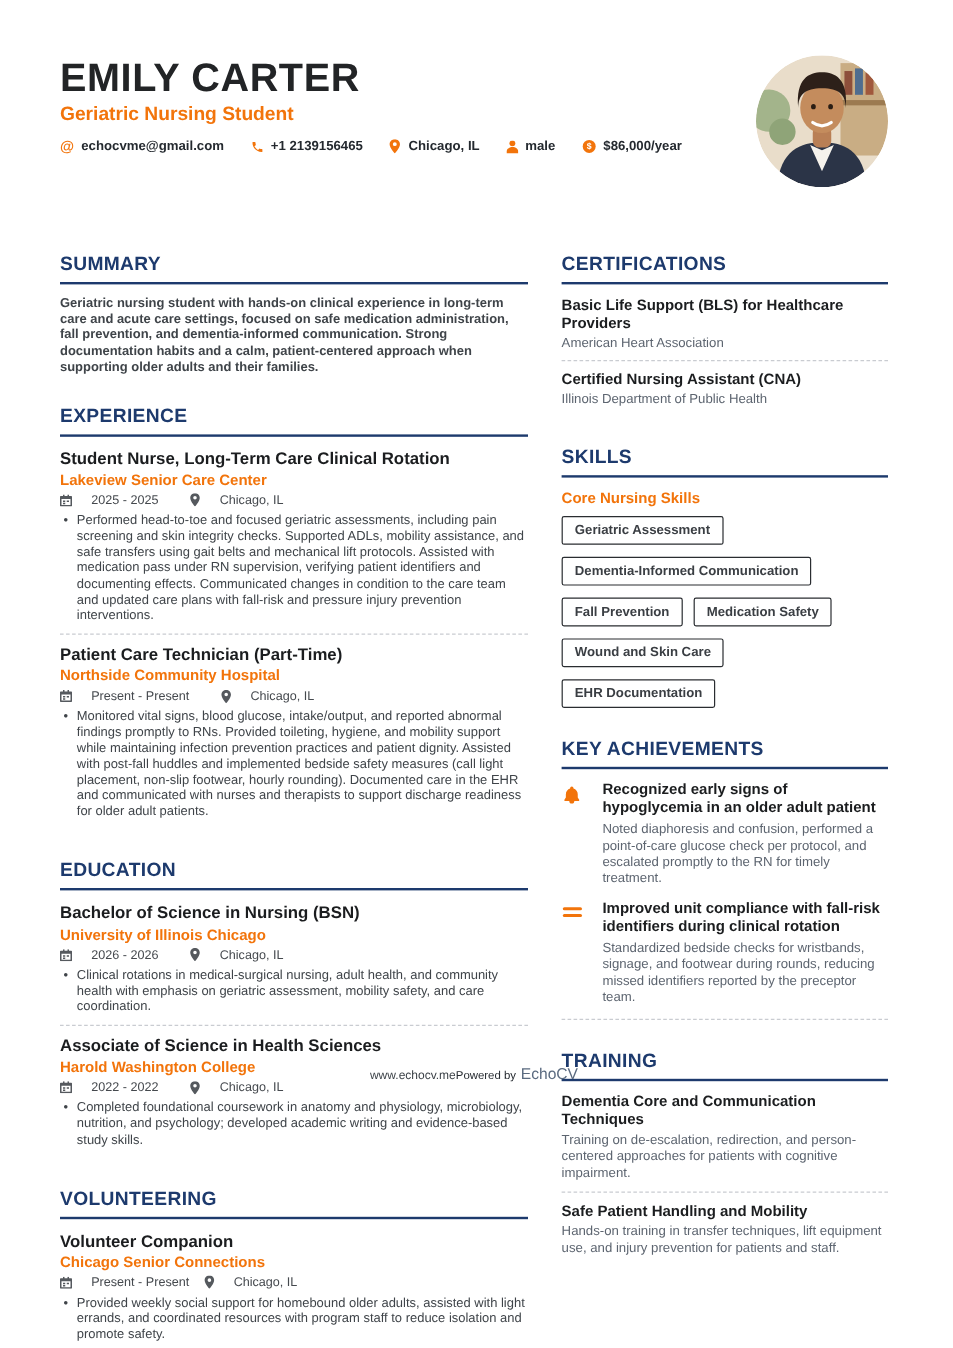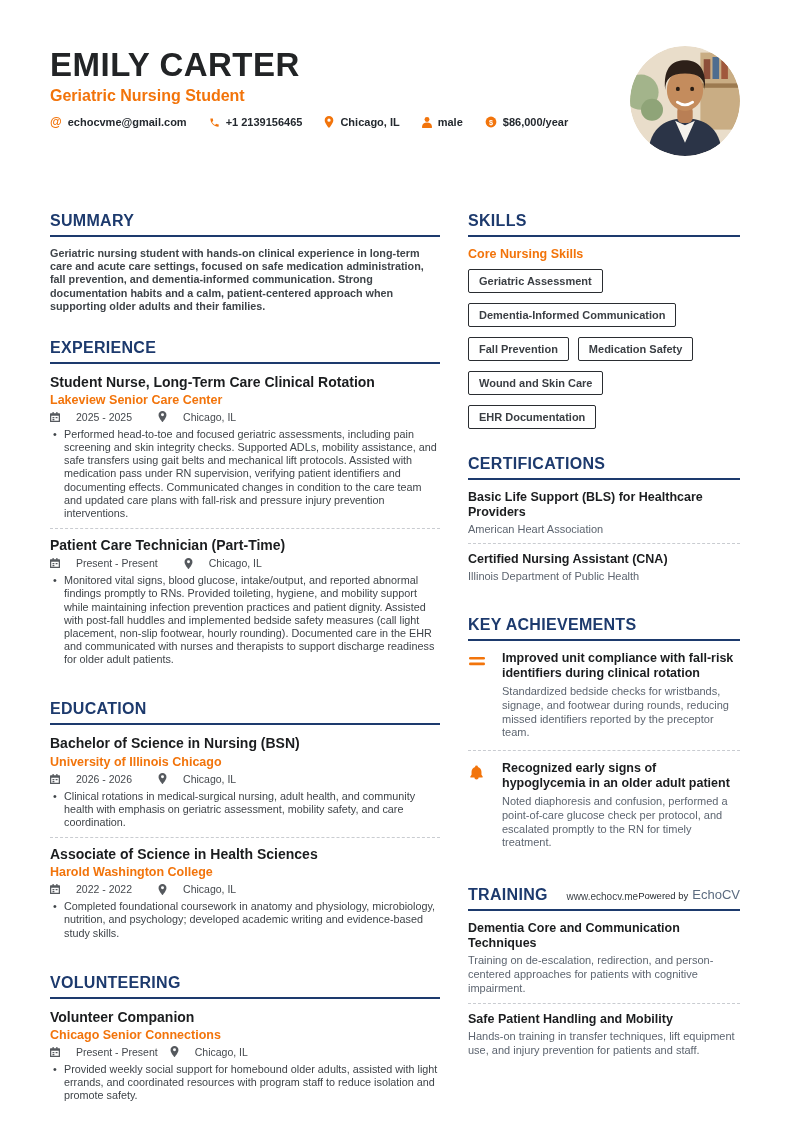--- a/index.html
+++ b/index.html
@@ -50,21 +50,21 @@
   .train-desc { font-size:11px; color:#5d6570; line-height:1.25; margin-top:3px; }
 
   
   .ach { display:flex; gap:12px; padding-bottom:10px; margin-bottom:10px; border-bottom:1px dashed #c9ccd1; }
   .ach.last { border-bottom:none; margin-bottom:0; }
   .ach-icon { flex:none; width:22px; padding-top:3px; color:#F2740B; }
   .ach-title { font-size:12.5px; font-weight:bold; color:#1b1d1f; line-height:1.2; }
   .ach-desc { font-size:11px; color:#5d6570; line-height:1.25; margin-top:4px; }
 
   
-  .footer { position:absolute; left:50px; right:54px; bottom:10px; display:flex; justify-content:flex-end; align-items:flex-end; }
+  .footer { position:absolute; left:50px; right:54px; bottom:10px; display:flex; justify-content:center; align-items:flex-end; }
   .footer-site { font-size:10px; color:#3c4248; }
   .footer-powered { font-size:9.5px; color:#24292f; display:flex; align-items:baseline; gap:4px; }
   .footer-brand { font-size:13px; color:#5b6b80; }
 </style>
 </head>
 <body>
 
 <div class="page">
 
   <div class="header">
@@ -169,20 +169,21 @@
               <span>Chicago, IL</span>
             </span>
           </div>
           <ul class="entry-bullets">
             <li>Performed head-to-toe and focused geriatric assessments, including pain screening and skin integrity checks. Supported ADLs, mobility assistance, and safe transfers using gait belts and mechanical lift protocols. Assisted with medication pass under RN supervision, verifying patient identifiers and documenting effects. Communicated changes in condition to the care team and updated care plans with fall-risk and pressure injury prevention interventions.</li>
           </ul>
         </div>
 
         <div class="entry last">
           <div class="entry-title">Patient Care Technician (Part-Time)</div>
+          <div class="entry-org">Northside Community Hospital</div>
           <div class="entry-meta">
             <span class="meta-item">
               <svg width="10" height="10" viewBox="0 0 16 16" fill="#55595e">
                   <path d="M4 0h2v2h4V0h2v2h3a1 1 0 0 1 1 1v12a1 1 0 0 1-1 1H1a1 1 0 0 1-1-1V3a1 1 0 0 1 1-1h3V0zm-2 6v8h12V6H2zm2 2h3v2H4V8zm5 0h3v2H9V8zM4 11h3v2H4v-2z"></path>
                 </svg>
               <span>Present - Present</span>
             </span>
             <span class="meta-item">
               <svg width="9" height="11" viewBox="0 0 16 20" fill="#55595e">
                   <path d="M8 0C3.9 0 .8 3.1.8 7.1c0 5.3 7.2 12.9 7.2 12.9s7.2-7.6 7.2-12.9C15.2 3.1 12.1 0 8 0zm0 9.6a2.7 2.7 0 1 1 0-5.4 2.7 2.7 0 0 1 0 5.4z"></path>
@@ -265,73 +266,73 @@
           </div>
           <ul class="entry-bullets" style="">
             <li>Provided weekly social support for homebound older adults, assisted with light errands, and coordinated resources with program staff to reduce isolation and promote safety.</li>
           </ul>
         </div>
       </div>
 
     </div>
 
     <div class="col-right">
+
+      <div class="section">
+        <div class="sec-heading">CERTIFICATIONS</div>
+        <div class="sub-entry">
+          <div class="cert-title">Basic Life Support (BLS) for Healthcare Providers</div>
+          <div class="cert-issuer">American Heart Association</div>
+        </div>
+        <div class="sub-entry last">
+          <div class="cert-title">Certified Nursing Assistant (CNA)</div>
+          <div class="cert-issuer">Illinois Department of Public Health</div>
+        </div>
+      </div>
 
       <div class="section">
         <div class="sec-heading">SKILLS</div>
         <div class="skill-group">Core Nursing Skills</div>
         <div class="chips">
           <span class="chip">Geriatric Assessment</span>
           <span class="chip">Dementia-Informed Communication</span>
           <span class="chip">Fall Prevention</span>
           <span class="chip">Medication Safety</span>
           <span class="chip">Wound and Skin Care</span>
           <span class="chip">EHR Documentation</span>
         </div>
       </div>
 
       <div class="section">
-        <div class="sec-heading">CERTIFICATIONS</div>
-        <div class="sub-entry">
-          <div class="cert-title">Basic Life Support (BLS) for Healthcare Providers</div>
-          <div class="cert-issuer">American Heart Association</div>
-        </div>
-        <div class="sub-entry last">
-          <div class="cert-title">Certified Nursing Assistant (CNA)</div>
-          <div class="cert-issuer">Illinois Department of Public Health</div>
-        </div>
-      </div>
-
-      <div class="section">
         <div class="sec-heading">KEY ACHIEVEMENTS</div>
+
+        <div class="ach last">
+          <div class="ach-icon">
+            <svg width="17" height="17" viewBox="0 0 24 24" fill="#F2740B">
+                <path d="M12 2a2 2 0 0 1 2 2v.3c2.9.9 5 3.6 5 6.7v4l1.7 2.5c.4.7-.1 1.5-.9 1.5H4.2c-.8 0-1.3-.8-.9-1.5L5 15v-4c0-3.1 2.1-5.8 5-6.7V4a2 2 0 0 1 2-2zm0 20a3 3 0 0 1-3-3h6a3 3 0 0 1-3 3z"></path>
+              </svg>
+          </div>
+          <div>
+            <div class="ach-title">Recognized early signs of hypoglycemia in an older adult patient</div>
+            <div class="ach-desc">Noted diaphoresis and confusion, performed a point-of-care glucose check per protocol, and escalated promptly to the RN for timely treatment.</div>
+          </div>
+        </div>
 
         <div class="ach">
           <div class="ach-icon">
             <svg width="18" height="14" viewBox="0 0 18 14">
                 <rect x="1" y="3" width="16" height="2.6" rx="1.3" fill="#F2740B"></rect>
                 <rect x="1" y="8.6" width="16" height="2.6" rx="1.3" fill="#F2740B"></rect>
               </svg>
           </div>
           <div>
             <div class="ach-title">Improved unit compliance with fall-risk identifiers during clinical rotation</div>
             <div class="ach-desc">Standardized bedside checks for wristbands, signage, and footwear during rounds, reducing missed identifiers reported by the preceptor team.</div>
           </div>
         </div>
-
-        <div class="ach last">
-          <div class="ach-icon">
-            <svg width="17" height="17" viewBox="0 0 24 24" fill="#F2740B">
-                <path d="M12 2a2 2 0 0 1 2 2v.3c2.9.9 5 3.6 5 6.7v4l1.7 2.5c.4.7-.1 1.5-.9 1.5H4.2c-.8 0-1.3-.8-.9-1.5L5 15v-4c0-3.1 2.1-5.8 5-6.7V4a2 2 0 0 1 2-2zm0 20a3 3 0 0 1-3-3h6a3 3 0 0 1-3 3z"></path>
-              </svg>
-          </div>
-          <div>
-            <div class="ach-title">Recognized early signs of hypoglycemia in an older adult patient</div>
-            <div class="ach-desc">Noted diaphoresis and confusion, performed a point-of-care glucose check per protocol, and escalated promptly to the RN for timely treatment.</div>
-          </div>
-        </div>
       </div>
 
       <div class="section">
         <div class="sec-heading">TRAINING</div>
         <div class="sub-entry">
           <div class="cert-title">Dementia Core and Communication Techniques</div>
           <div class="train-desc">Training on de-escalation, redirection, and person-centered approaches for patients with cognitive impairment.</div>
         </div>
         <div class="sub-entry last">
           <div class="cert-title">Safe Patient Handling and Mobility</div>

